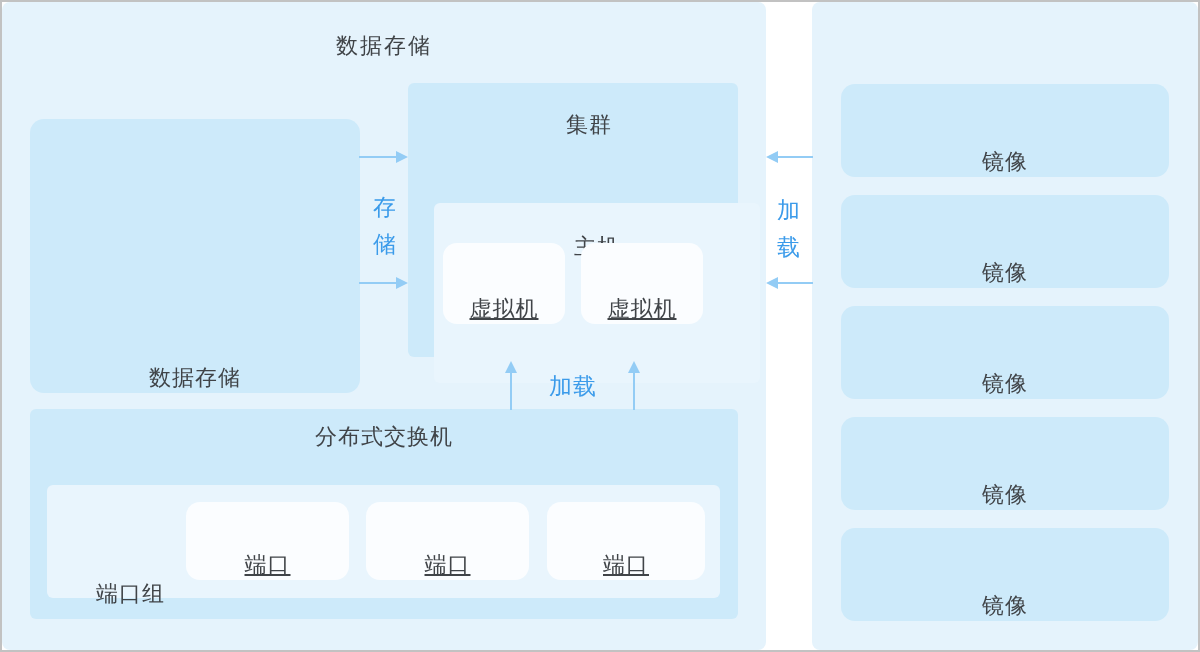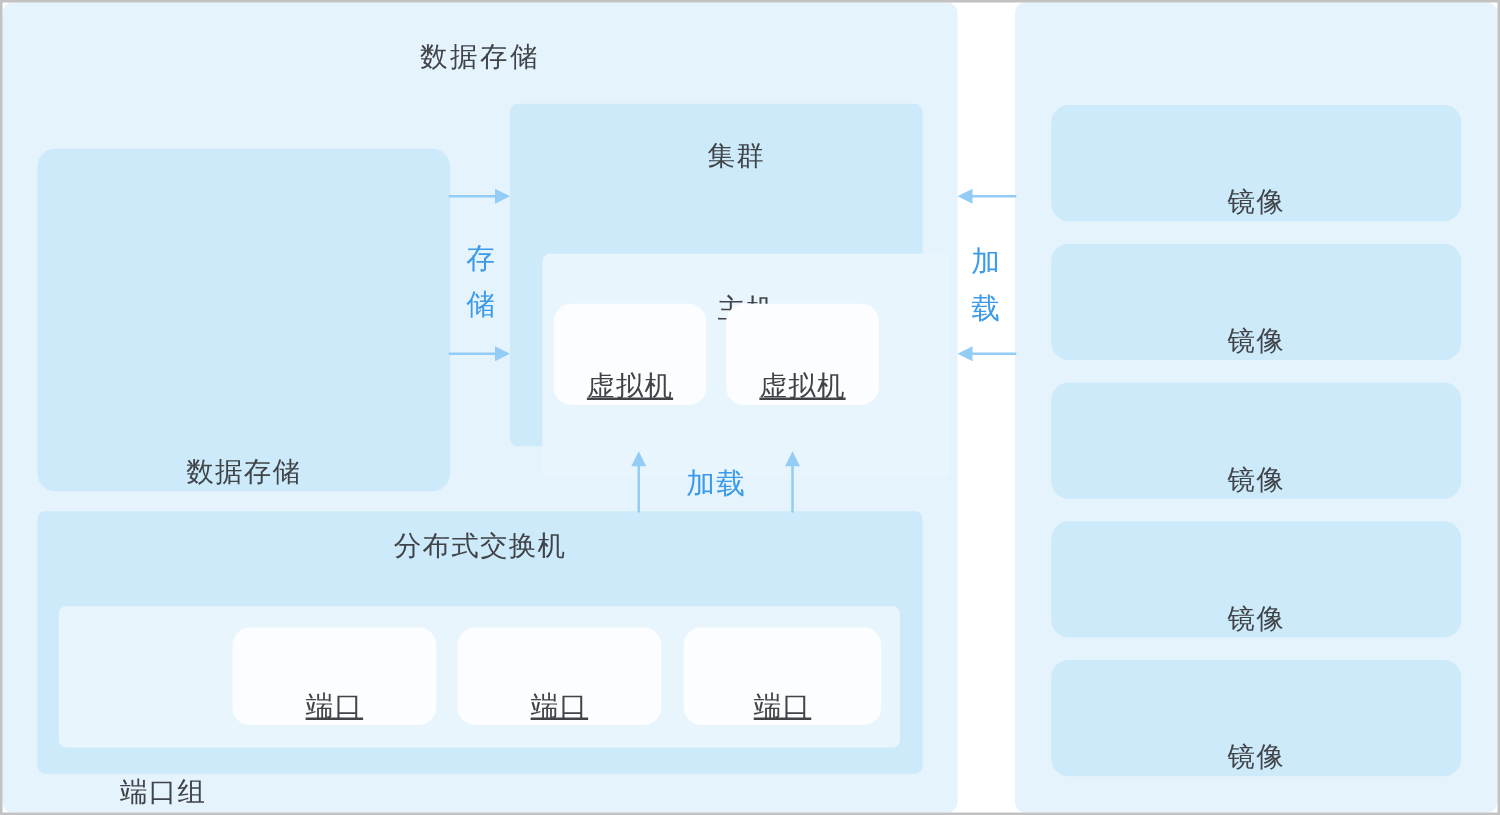--- a/index.html
+++ b/index.html
@@ -79,21 +79,21 @@
     <span class="shaft"></span>
     <span class="head"></span>
   </div>
   <div class="abs t-blue vlabel" style="left:371px;top:189px;">存储</div>
 
   <div class="abs box-mid" style="left:30px;top:409px;width:708px;height:210px;">
     <span class="box-title t-dark" style="margin-top:13px;">分布式交换机</span>
   </div>
 
   <div class="abs box-light" style="left:47px;top:485px;width:673px;height:113px;"></div>
-  <div class="abs center t-dark" style="left:47px;top:505px;width:139px;height:144px;padding-left:28px;">端口组</div>
+  <div class="abs center t-dark" style="left:47px;top:465px;width:139px;height:144px;padding-left:28px;">端口组</div>
   <div class="abs box-white center t-dark" style="left:186px;top:502px;width:163px;height:78px;">
     <span>端口</span>
   </div>
   <div class="abs box-white center t-dark" style="left:366px;top:502px;width:163px;height:78px;">
     <span>端口</span>
   </div>
   <div class="abs box-white center t-dark" style="left:547px;top:502px;width:158px;height:78px;">
     <span>端口</span>
   </div>
 

